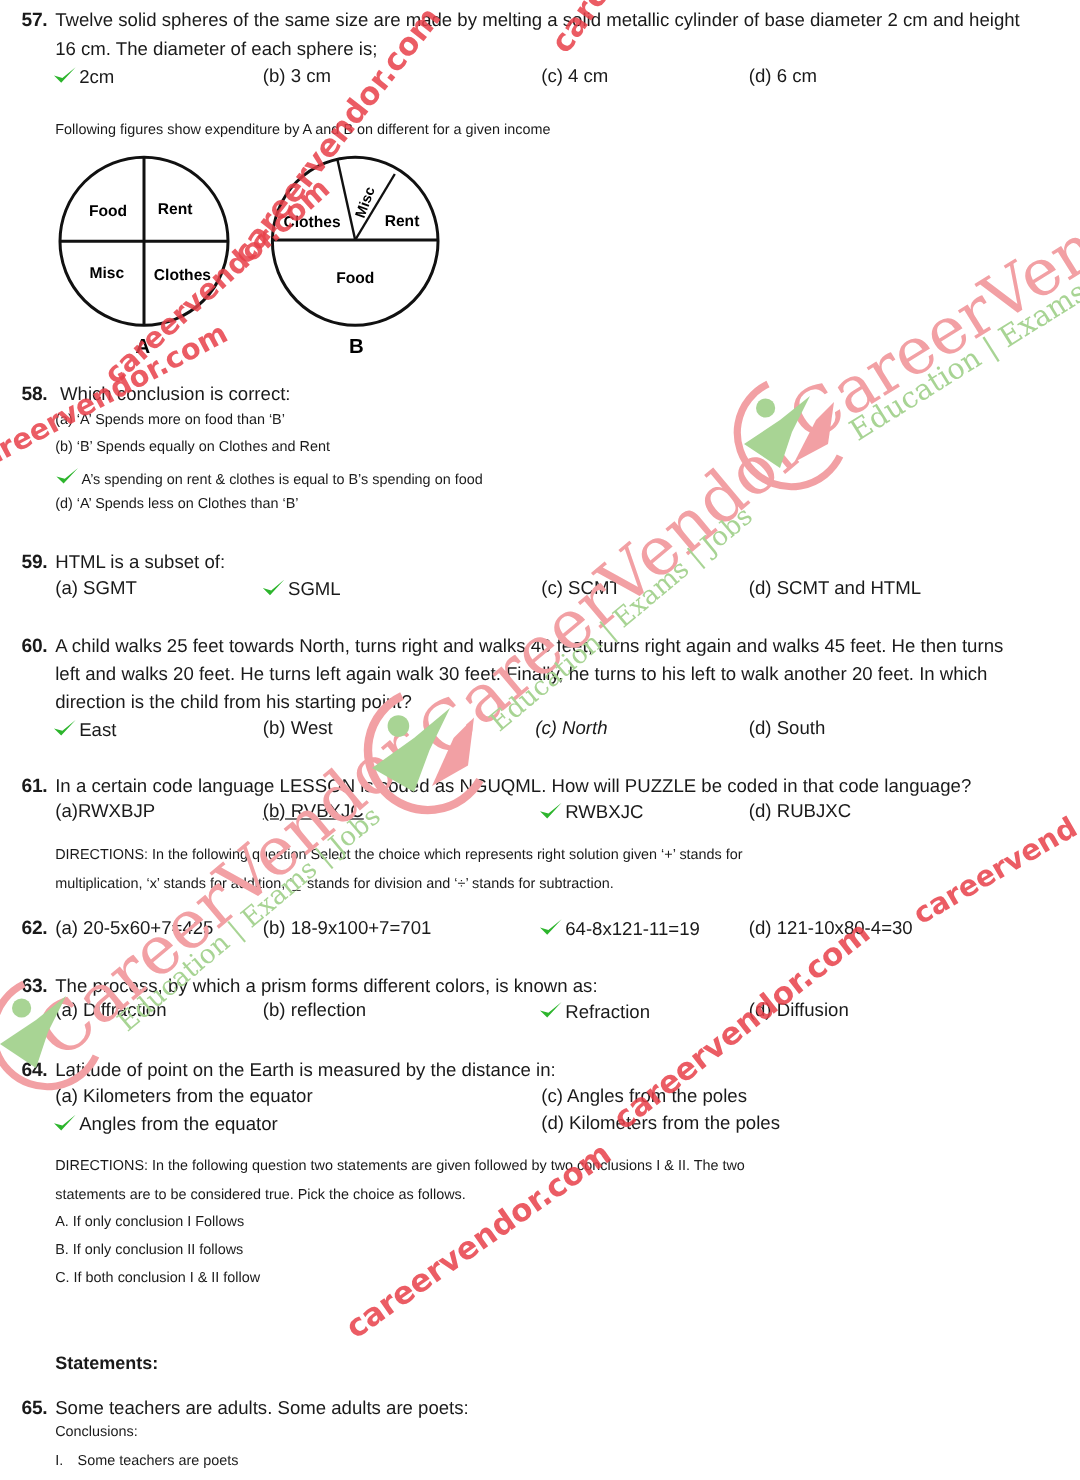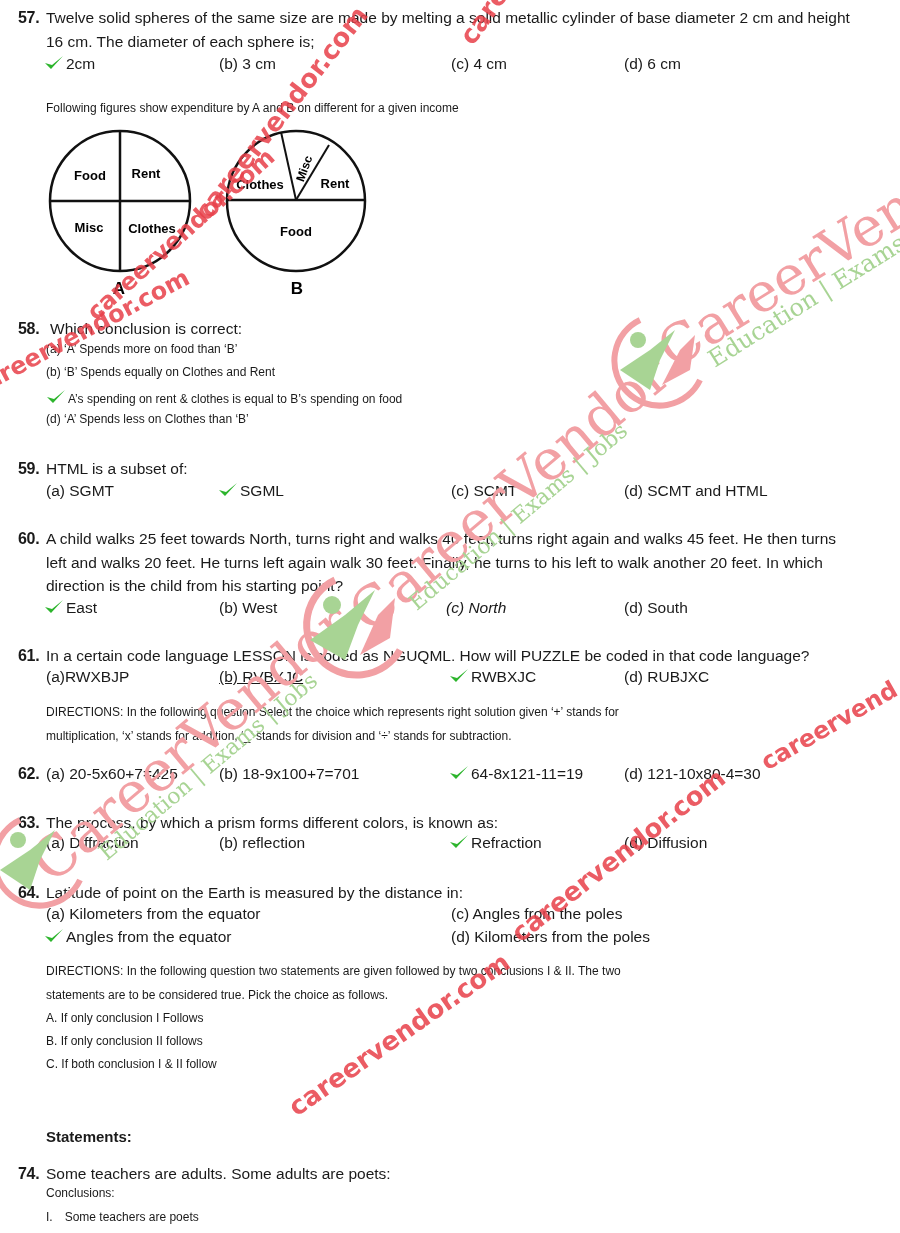--- a/index.html
+++ b/index.html
@@ -162,21 +162,21 @@
 
   <div class="line" style="top:964px;">DIRECTIONS: In the following question two statements are given followed by two conclusions I &amp; II. The two</div>
   <div class="line" style="top:988px;">statements are to be considered true. Pick the choice as follows.</div>
   <div class="line" style="top:1011px;text-align:right;">A. If only conclusion I Follows</div>
   <div class="line" style="top:1034px;">B. If only conclusion II follows</div>
   <div class="line" style="top:1057px;">C. If both conclusion I &amp; II follow</div>
 
   <div class="line bold" style="top:1128px; font-size:15px;">Statements:</div>
 
   <div class="q" style="top:1162px;">
-    <span class="qnum">74.</span>
+    <span class="qnum">65.</span>
     <div class="qtext">Some teachers are adults. Some adults are poets:</div>
   </div>
   <div class="line" style="top:1186px;">Conclusions:</div>
   <div class="line" style="top:1210px;"><span>I.</span><span style="margin-left:12px;">Some teachers are poets</span></div>
 
   <div class="wm" style="left:478px; top:20px; font-size:26px; transform: rotate(-55deg);">caree</div>
   <div class="wm" style="left:212px; top:196px; font-size:26px; transform: rotate(-52deg);">careervendor.com</div>
   <div class="wm" style="left:100px; top:298px; font-size:24px; transform: rotate(-42deg);">careervendor.com</div>
   <div class="wm" style="left:-20px; top:374px; font-size:24px; transform: rotate(-28deg);">careervendor.com</div>
   <div class="wm" style="left:770px; top:748px; font-size:24px; transform: rotate(-30deg);">careervend</div>

